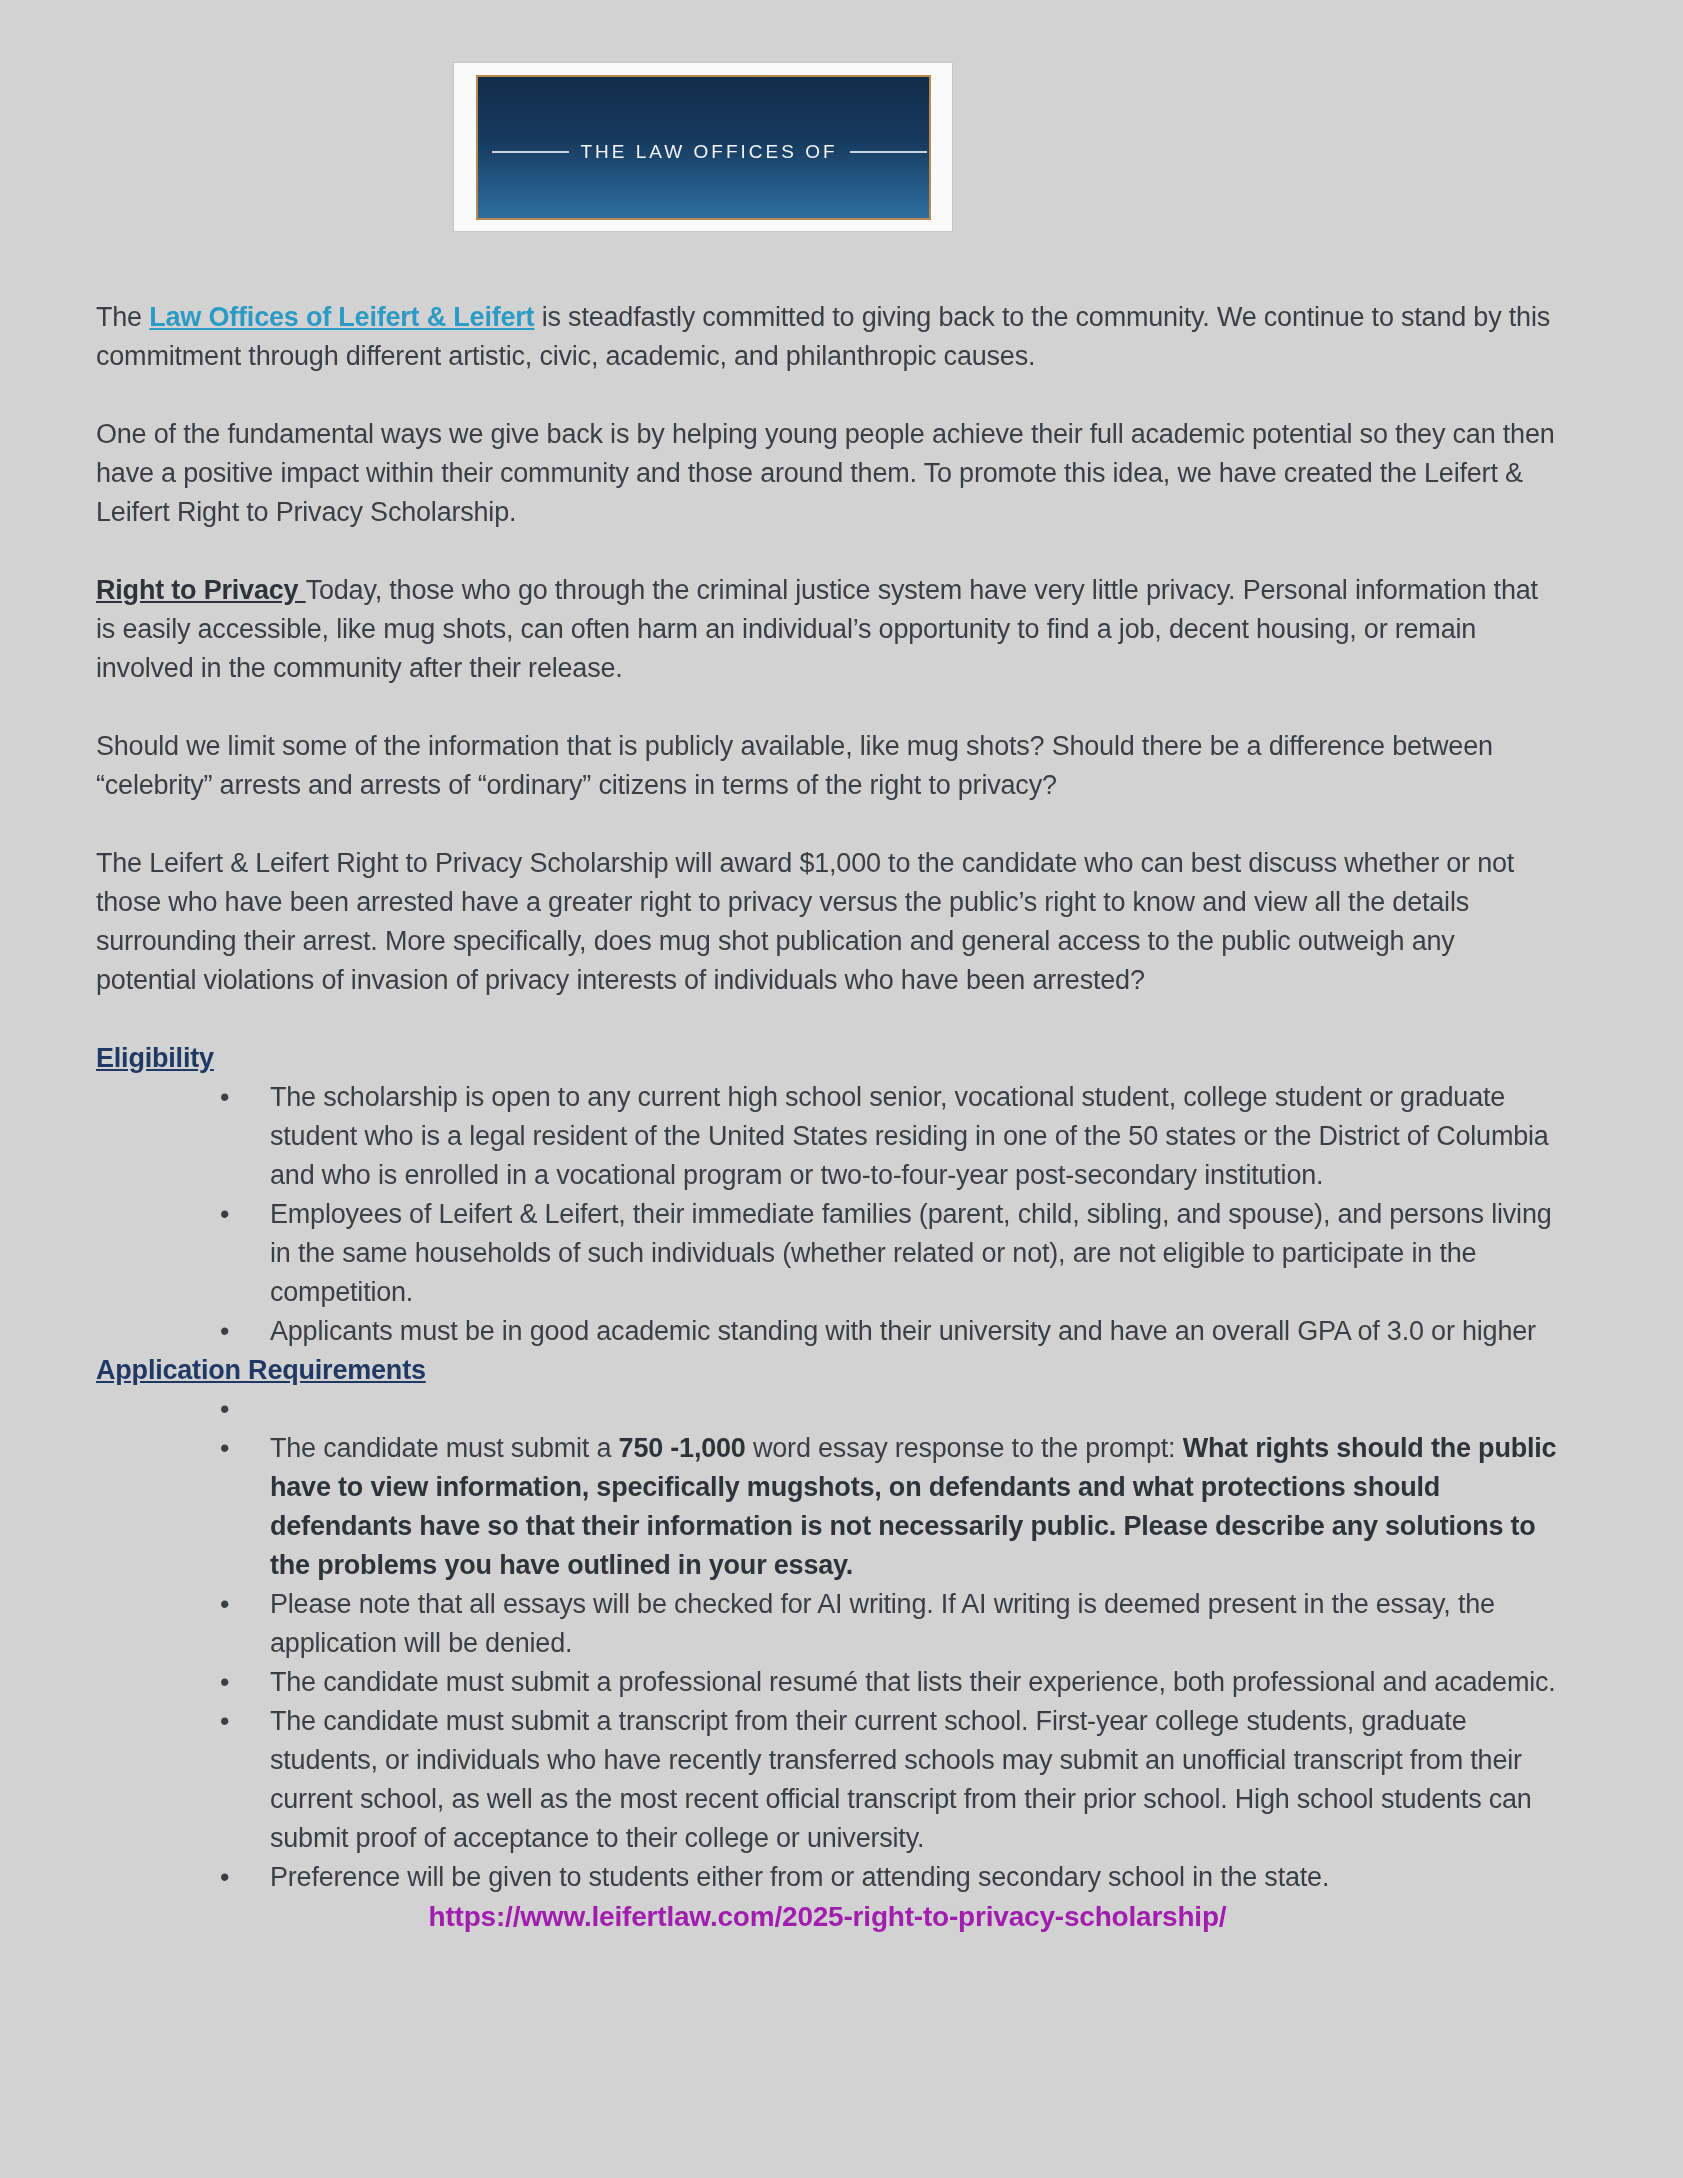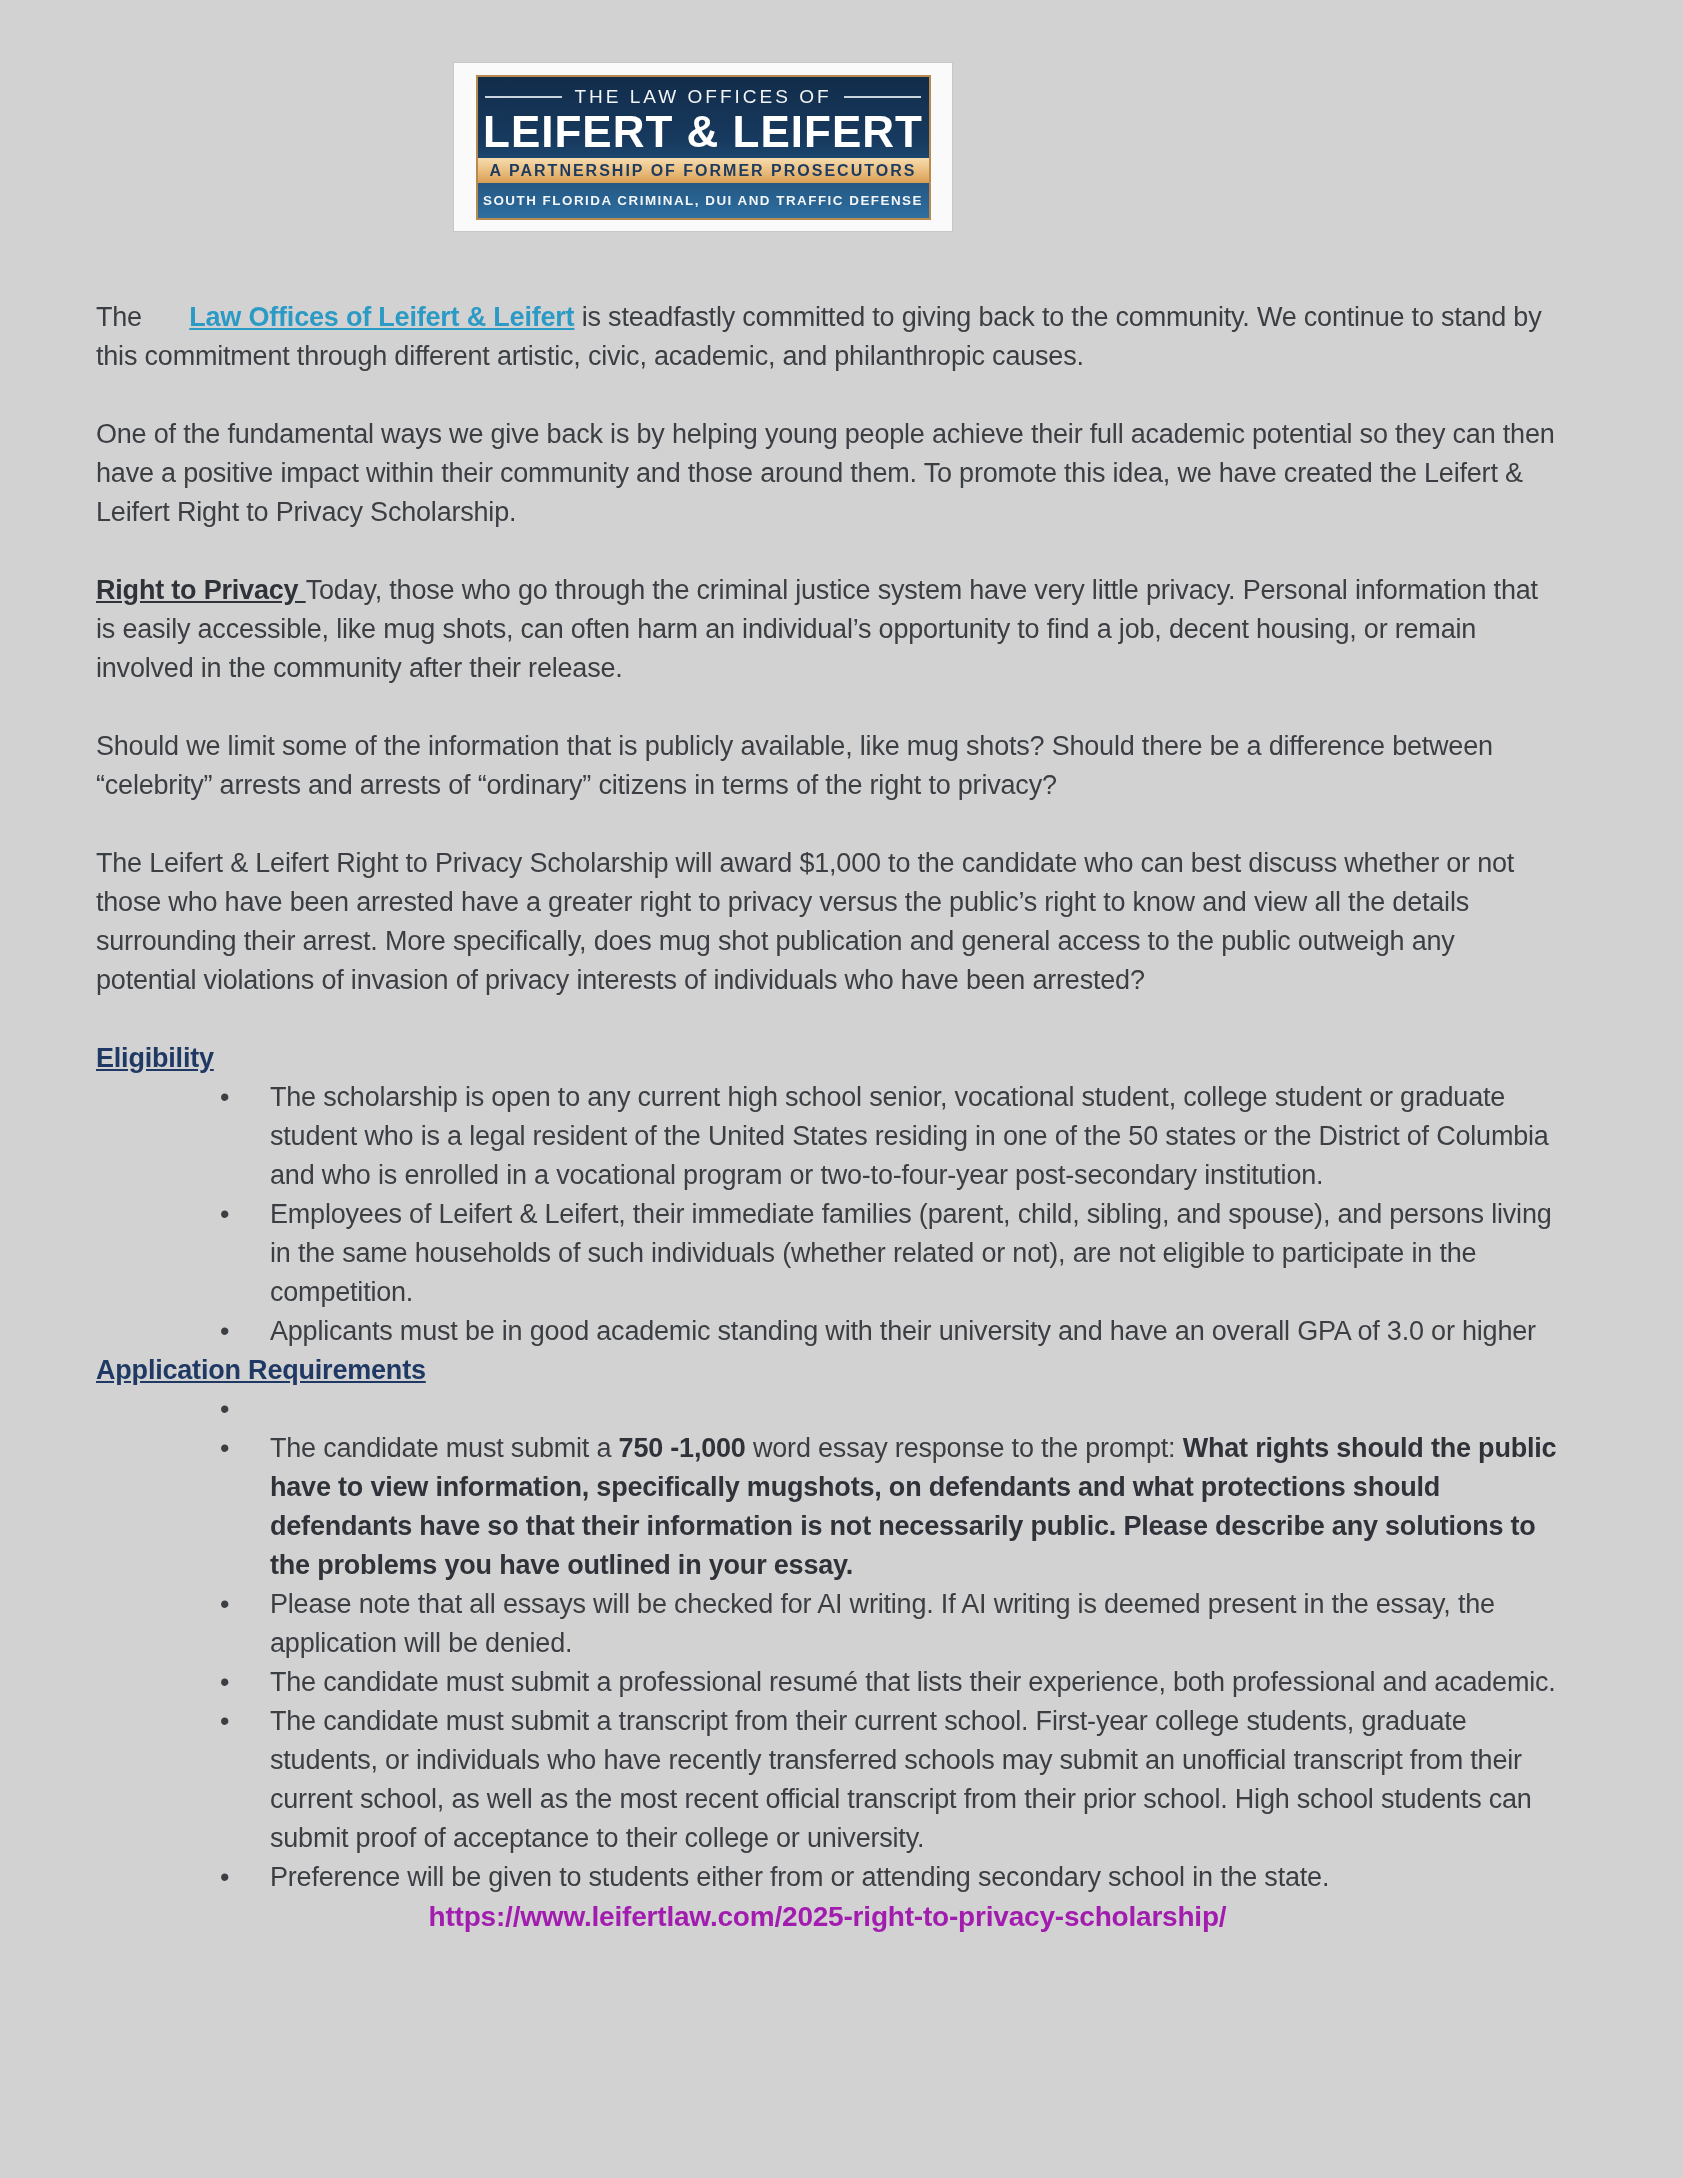--- a/index.html
+++ b/index.html
@@ -29,22 +29,23 @@
     align-items: center;
     justify-content: center;
   }
   .logo-box {
     width: 455px;
     height: 145px;
     box-sizing: border-box;
     border: 2px solid #b98a4e;
     background: linear-gradient(180deg, #122c4a 0%, #173a5f 45%, #2e6fa0 100%);
     display: flex;
-    flex-direction: column;
+    flex-direction: row;
     overflow: hidden;
+    padding-left: 14px;
   }
   .logo-row1 {
     margin-top: 9px;
     display: flex;
     align-items: center;
     justify-content: center;
     gap: 12px;
     color: #f2f5f8;
     font-size: 19px;
     letter-spacing: 3px;
@@ -98,21 +99,20 @@
     letter-spacing: -0.2px;
   }
   .content p {
     margin: 0 0 39px 0;
   }
   a.doc-link {
     color: #2b9ac5;
     font-weight: bold;
     text-decoration: underline;
     cursor: pointer;
-    margin-left: 40px;
   }
   .lead-bold {
     font-weight: bold;
     color: #2f3238;
     text-decoration: underline;
   }
   .sec-heading {
     margin: 0;
     font-size: 27px;
     font-weight: bold;

